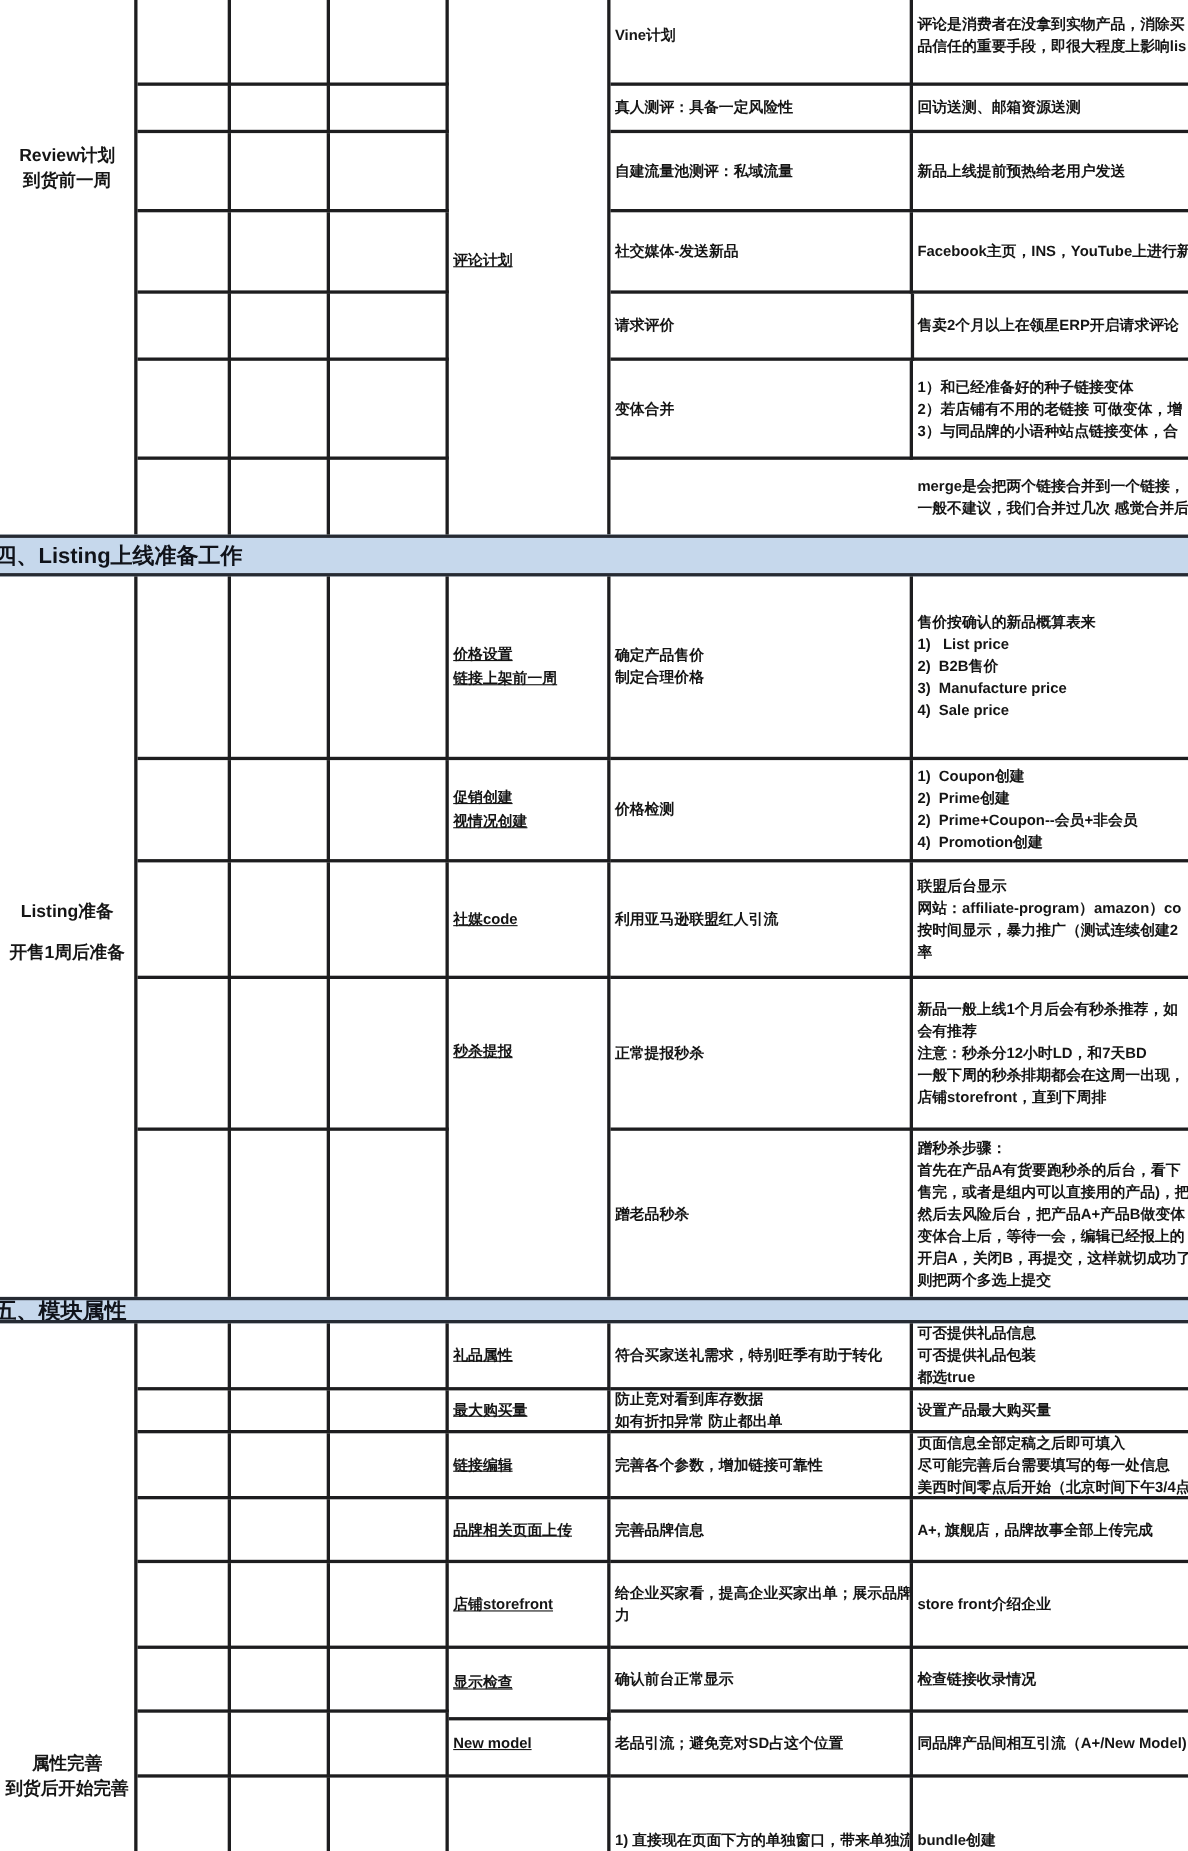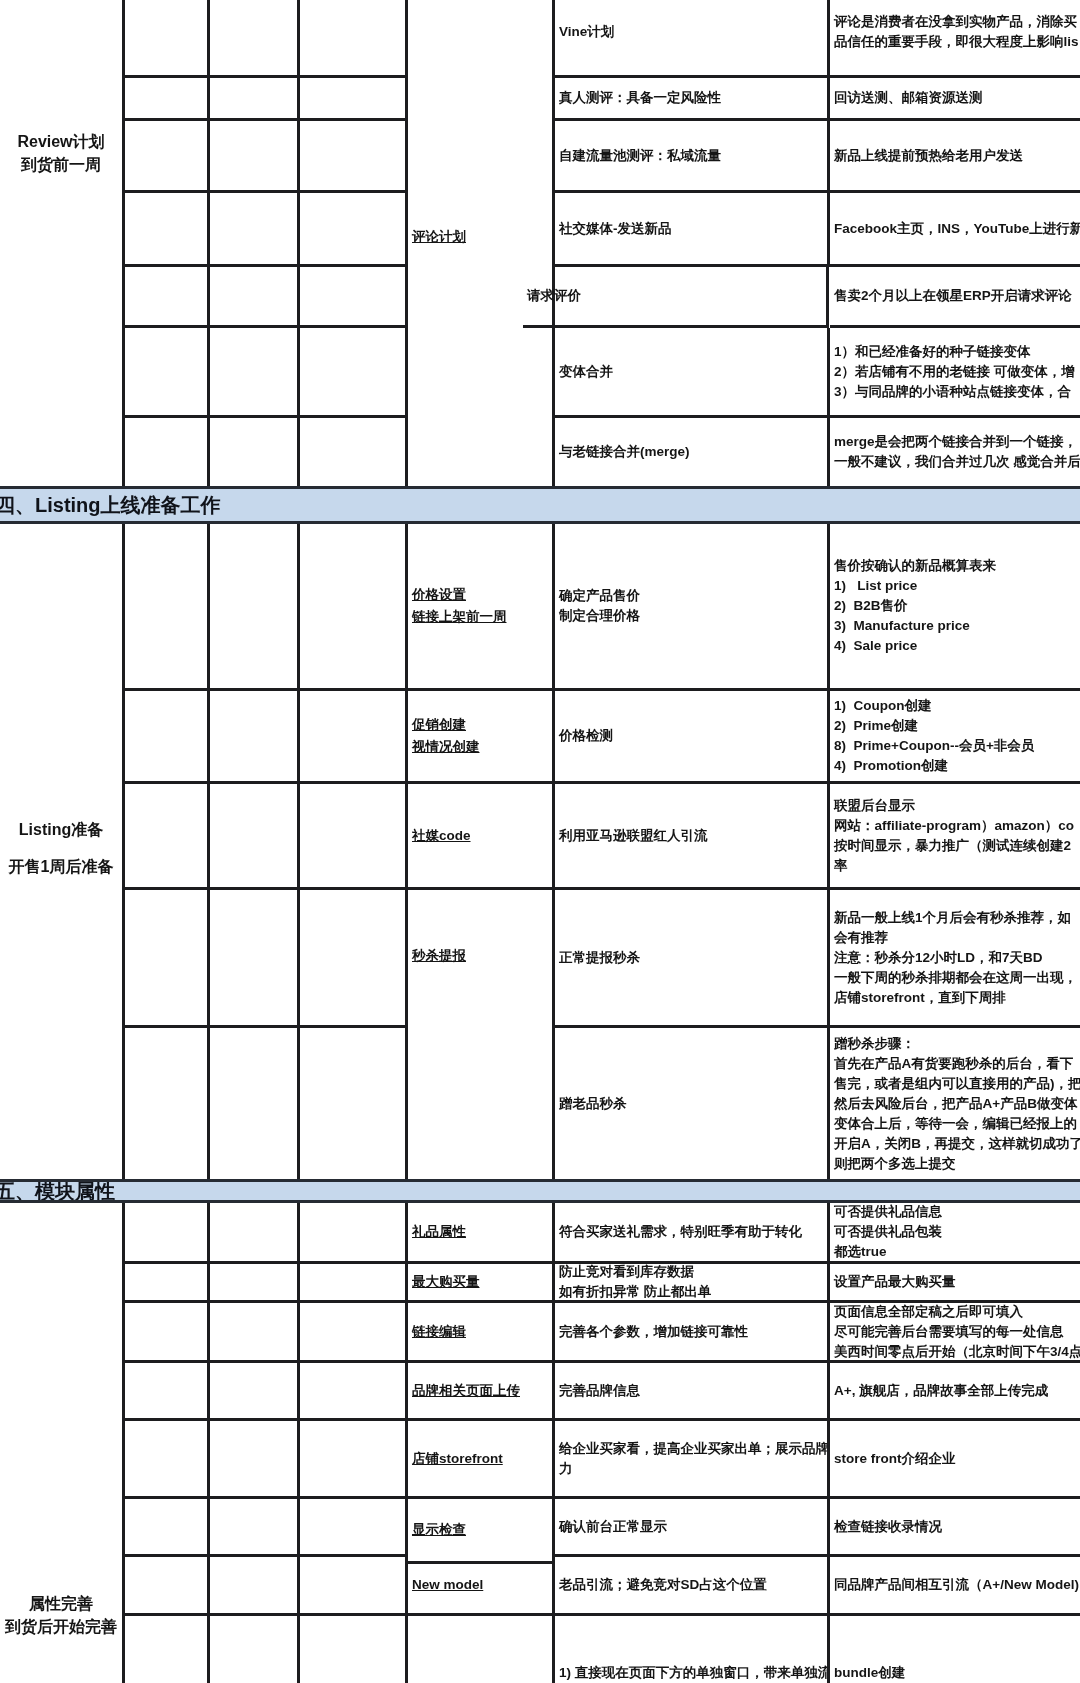--- a/index.html
+++ b/index.html
@@ -60,39 +60,36 @@
       <div class="ln">新品上线提前预热给老用户发送</div>
     </div>
 
   <div class="cell" style="left:555px;top:193px;width:275px;height:74px">
       <div class="ln">社交媒体-发送新品</div>
     </div>
   <div class="cell nr" style="left:830px;top:193px;width:252px;height:74px">
       <div class="ln">Facebook主页，INS，YouTube上进行新</div>
     </div>
 
-  <div class="cell" style="left:523px;top:267px;width:306px;height:61px">
+  <div class="cell" style="left:555px;top:267px;width:276px;height:61px">
       <div class="ln">请求评价</div>
     </div>
   <div class="cell nr" style="left:830px;top:267px;width:252px;height:61px">
       <div class="ln">售卖2个月以上在领星ERP开启请求评论</div>
     </div>
 
   <div class="cell" style="left:555px;top:328px;width:275px;height:90px">
       <div class="ln">变体合并</div>
     </div>
   <div class="cell nr" style="left:830px;top:328px;width:252px;height:90px">
       <div class="ln">1）和已经准备好的种子链接变体</div>
       <div class="ln">2）若店铺有不用的老链接 可做变体，增</div>
       <div class="ln">3）与同品牌的小语种站点链接变体，合</div>
     </div>
 
-  <div class="cell nb" style="left:555px;top:418px;width:275px;height:68px">
-      <div class="ln">与老链接合并(merge)</div>
-    </div>
   <div class="cell nb nr" style="left:830px;top:418px;width:252px;height:68px">
       <div class="ln">merge是会把两个链接合并到一个链接，</div>
       <div class="ln">一般不建议，我们合并过几次 感觉合并后</div>
     </div>
 
   <div class="bar" style="top:486px;height:38px">
     <span>四、Listing上线准备工作</span>
   </div>
 
   <div class="cell blk nb" style="left:0;top:524px;width:125px;height:655px">
@@ -121,21 +118,21 @@
   <div class="cell" style="left:555px;top:691px;width:275px;height:93px">
       <div class="ln">价格检测</div>
     </div>
   <div class="cell cat" style="left:408px;top:691px;width:147px;height:93px">
       <div class="ln">促销创建</div>
       <div class="ln">视情况创建</div>
     </div>
   <div class="cell nr" style="left:830px;top:691px;width:252px;height:93px">
       <div class="ln">1)  Coupon创建</div>
       <div class="ln">2)  Prime创建</div>
-      <div class="ln">8)  Prime+Coupon--会员+非会员</div>
+      <div class="ln">2)  Prime+Coupon--会员+非会员</div>
       <div class="ln">4)  Promotion创建</div>
     </div>
 
   <div class="cell cat" style="left:408px;top:784px;width:147px;height:106px">
       <div class="ln">社媒code</div>
     </div>
   <div class="cell" style="left:555px;top:784px;width:275px;height:106px">
       <div class="ln">利用亚马逊联盟红人引流</div>
     </div>
   <div class="cell nr" style="left:830px;top:784px;width:252px;height:106px">

